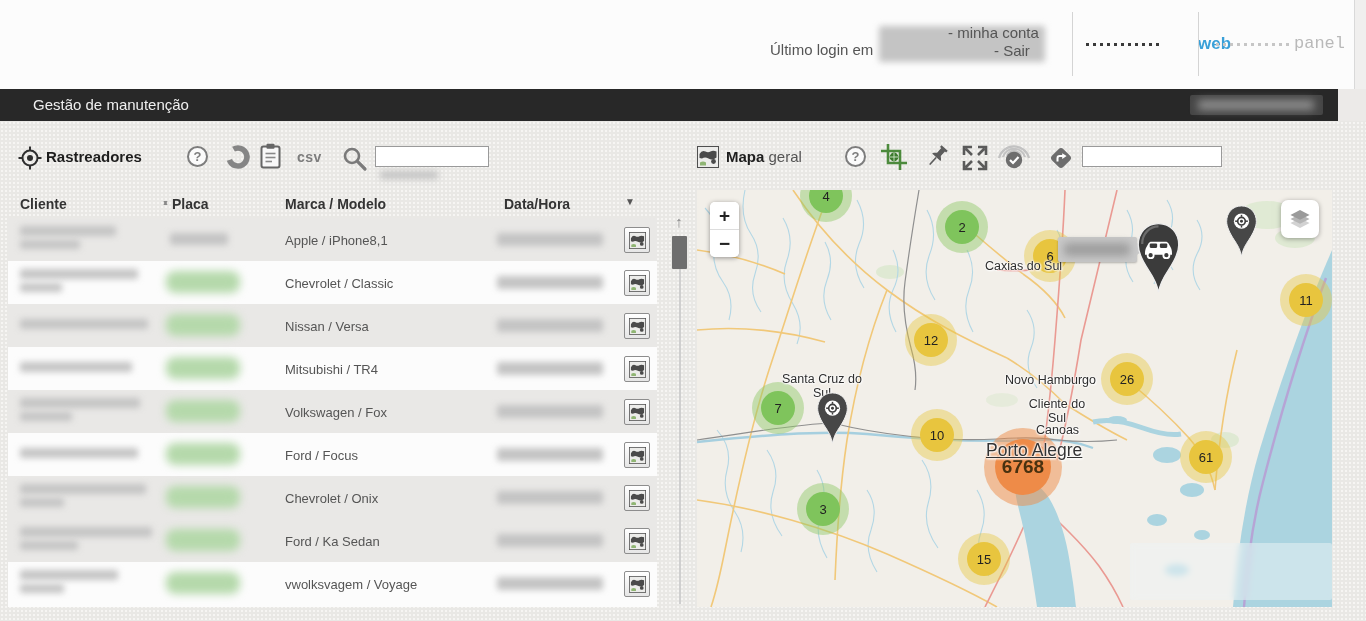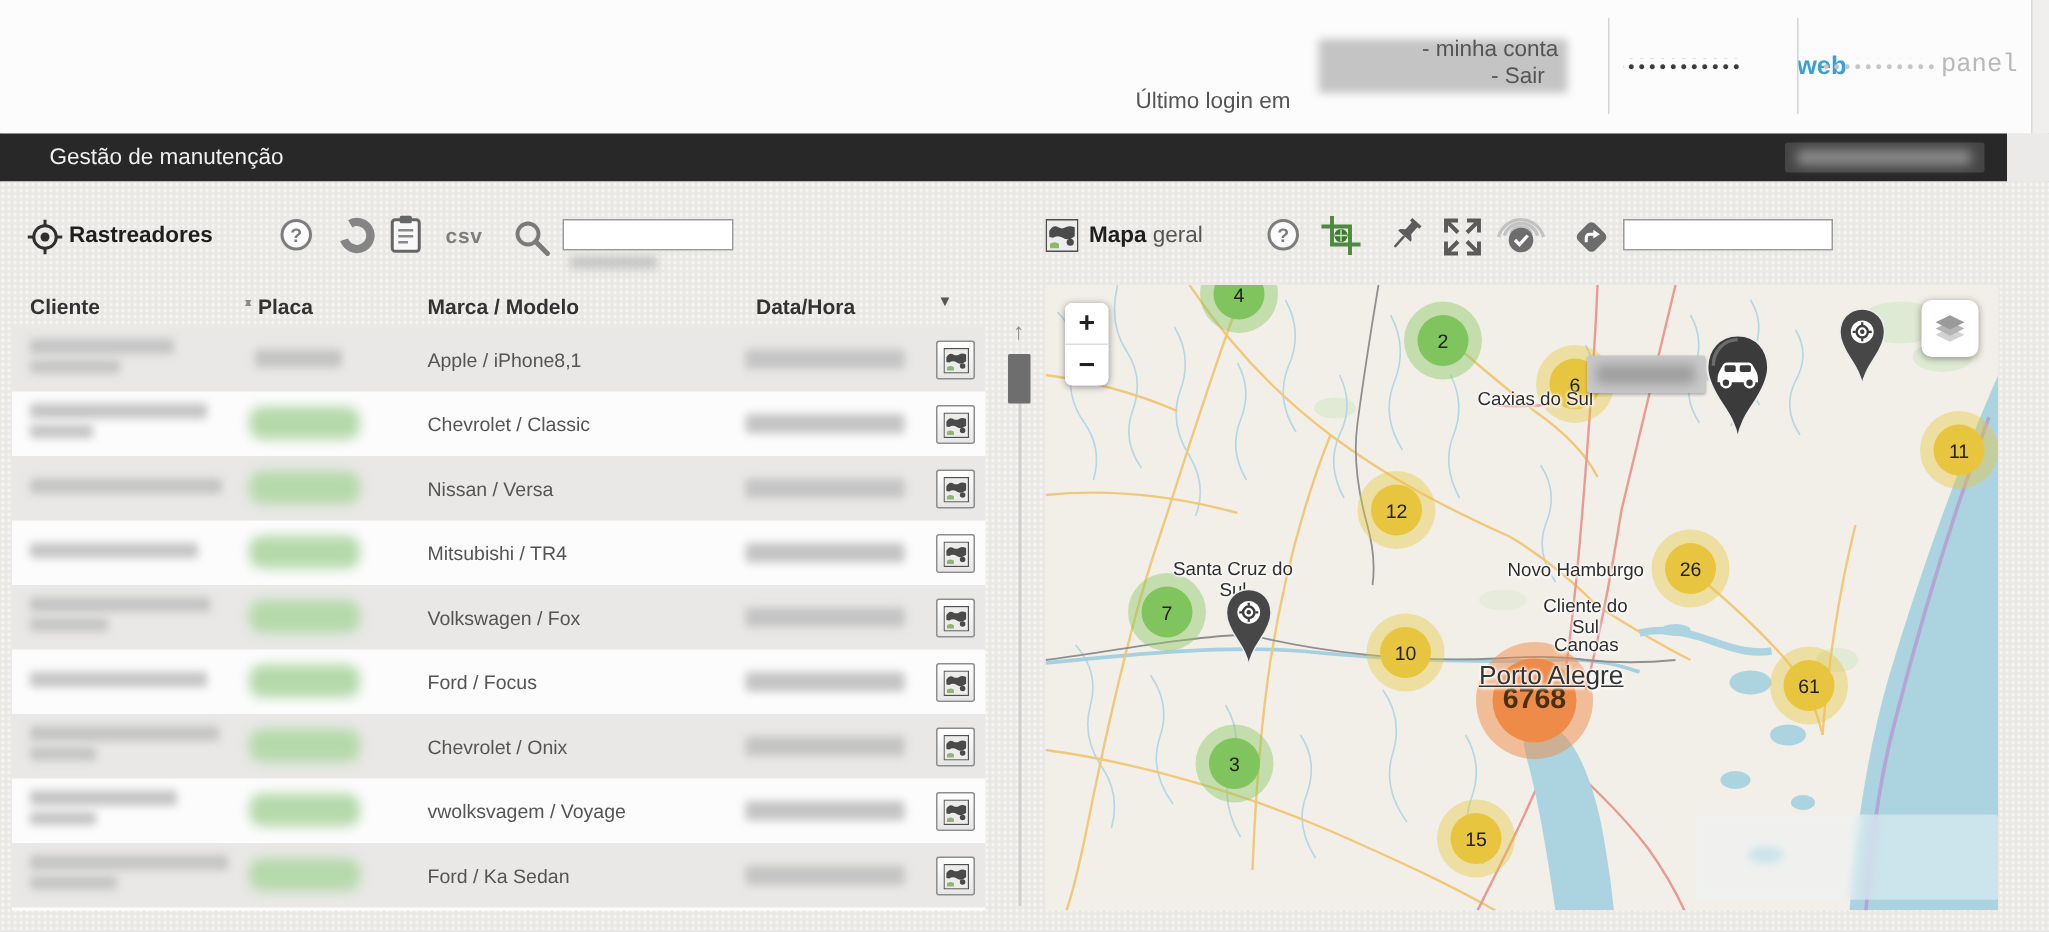--- a/index.html
+++ b/index.html
@@ -3,21 +3,21 @@
 <meta charset="utf-8">
 <style>
   html,body{margin:0;padding:0;background:#f4f4f4;}
   .screen{position:relative;width:1366px;height:621px;overflow:hidden;
     font-family:"Liberation Sans",sans-serif;background:#eae9e7;
     box-shadow:inset 0 0 0 1px #bcbcbc;}
   
   .topbar{position:absolute;left:0;top:0;width:1354px;height:89px;background:#fcfcfc;}
   .topbar-right-gap{position:absolute;left:1354px;top:0;width:12px;height:89px;background:#f0efee;border-left:1px solid #d9d9d9;}
   .login-info{position:absolute;left:752px;top:24px;width:300px;height:42px;color:#555;font-size:15px;}
-  .login-label{position:absolute;left:5px;top:17px;margin-top:18px;}
+  .login-label{position:absolute;left:18px;top:17px;}
   .login-blur{position:absolute;left:127px;top:2px;width:166px;height:36px;}
   .login-links{position:absolute;left:196px;top:0;width:104px;}
   .login-links .lk{display:block;height:18px;line-height:18px;color:#555;cursor:pointer;}
   .login-links .lk2{margin-left:46px;}
   .vdiv{position:absolute;top:12px;width:1px;height:64px;background:#d4d4d4;}
   .brand{position:absolute;top:34px;display:flex;align-items:center;gap:4px;cursor:pointer;}
   .dots{height:10px;border-radius:3px;background-image:radial-gradient(circle,#3a3a3a 1.6px,transparent 1.8px);background-size:7px 7px;background-position:2px 2px;}
   .dots-light{background-image:radial-gradient(circle,#c6c6c6 1.6px,transparent 1.8px);}
   .brand-web-text{font-size:17px;font-weight:bold;color:#3aa0d8;margin-left:34px;}
   .brand-panel-text{font-size:17px;color:#b9b9b9;}
@@ -275,38 +275,38 @@
         <span class="pill rdx-green"></span>
         <span class="marca">Chevrolet / Onix</span>
         <span class="dt rdx"></span>
         <span class="rowbtn">
             <svg width="17" height="17" viewBox="0 0 22 22">
               <use href="#minimap"></use>
             </svg>
           </span>
       </div>
 
+      <div class="trow odd">
+        <span class="cl1 rdx" style="width:132px;"></span>
+        <span class="cl2 rdx" style="width:58px;"></span>
+        <span class="pill rdx-green"></span>
+        <span class="marca">Ford / Ka Sedan</span>
+        <span class="dt rdx"></span>
+        <span class="rowbtn">
+            <svg width="17" height="17" viewBox="0 0 22 22">
+              <use href="#minimap"></use>
+            </svg>
+          </span>
+      </div>
+
       <div class="trow">
         <span class="cl1 rdx" style="width:98px;"></span>
         <span class="cl2 rdx" style="width:44px;"></span>
         <span class="pill rdx-green"></span>
         <span class="marca">vwolksvagem / Voyage</span>
-        <span class="dt rdx"></span>
-        <span class="rowbtn">
-            <svg width="17" height="17" viewBox="0 0 22 22">
-              <use href="#minimap"></use>
-            </svg>
-          </span>
-      </div>
-
-      <div class="trow odd">
-        <span class="cl1 rdx" style="width:132px;"></span>
-        <span class="cl2 rdx" style="width:58px;"></span>
-        <span class="pill rdx-green"></span>
-        <span class="marca">Ford / Ka Sedan</span>
         <span class="dt rdx"></span>
         <span class="rowbtn">
             <svg width="17" height="17" viewBox="0 0 22 22">
               <use href="#minimap"></use>
             </svg>
           </span>
       </div>
     </div>
 
     <div class="vscroll-up">↑</div>

